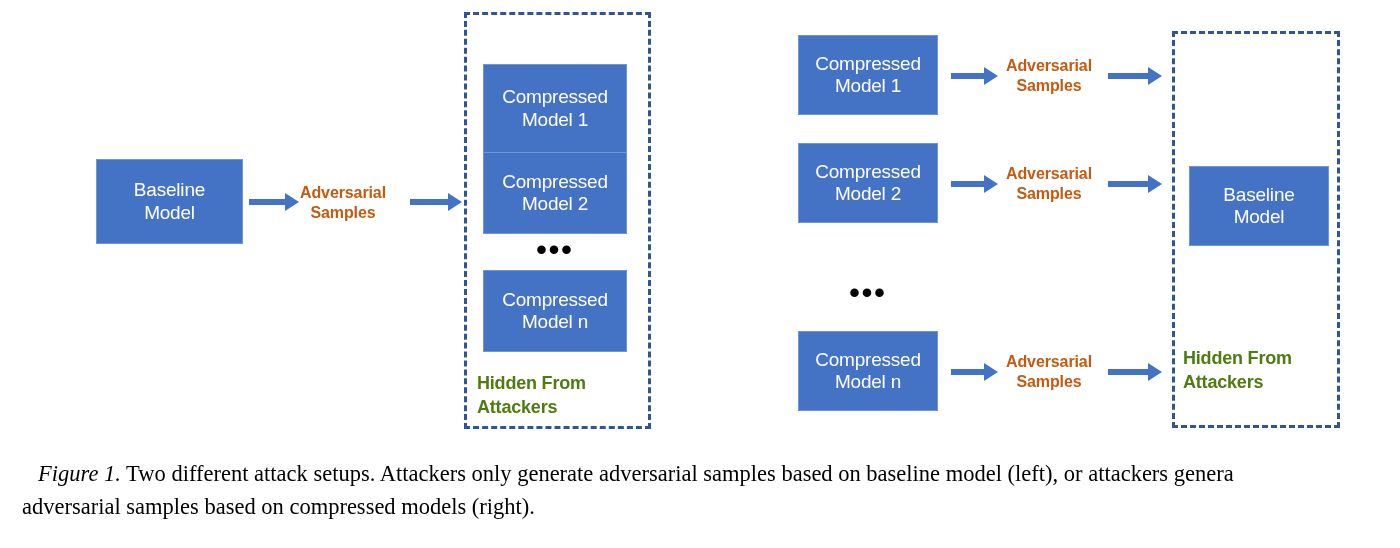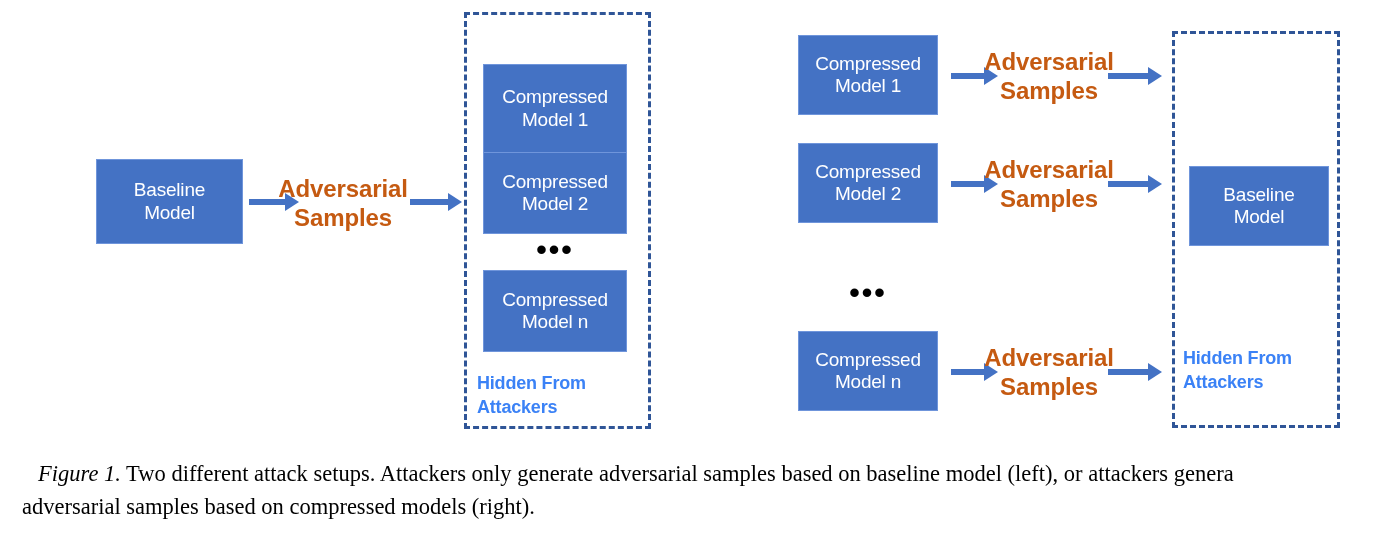--- a/index.html
+++ b/index.html
@@ -42,21 +42,21 @@
     font-weight: 400;
     letter-spacing: -0.2px;
     text-align: center;
   }
   .model-box .ln { display: block; white-space: nowrap; }
 
   
   .adv-label {
     color: #C55A11;
     font-weight: bold;
-    font-size: 24px;
+    font-size: 16px;
     line-height: 1.22;
     text-align: center;
     display: flex;
     flex-direction: column;
     align-items: center;
     justify-content: center;
     letter-spacing: -0.1px;
   }
   .adv-label .ln { display: block; white-space: nowrap; }
 
@@ -79,21 +79,21 @@
   }
 
   
   .dashed-box {
     border: 3px dashed #2F5597;
     background: transparent;
   }
 
   
   .hidden-label {
-    color: #3b82f6;
+    color: #4d7c0f;
     font-weight: bold;
     font-size: 18px;
     line-height: 1.33;
     text-align: left;
     letter-spacing: -0.2px;
   }
   .hidden-label .ln { display: block; white-space: nowrap; }
 
   
   .ellipsis {

